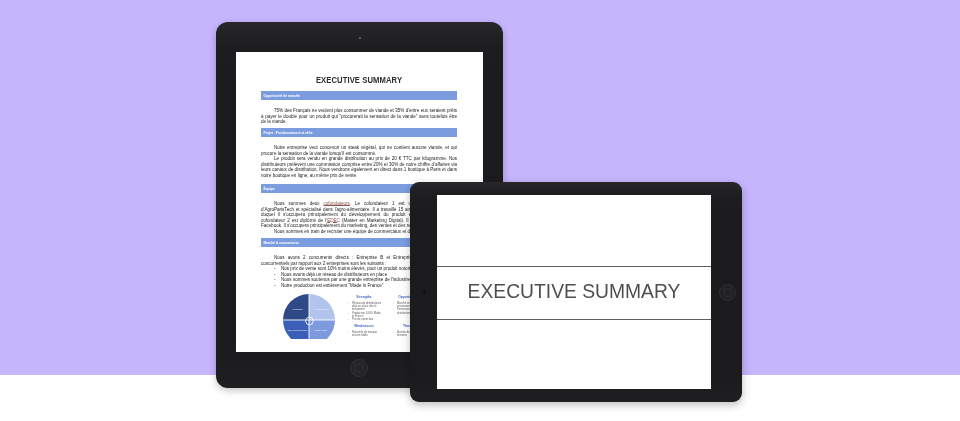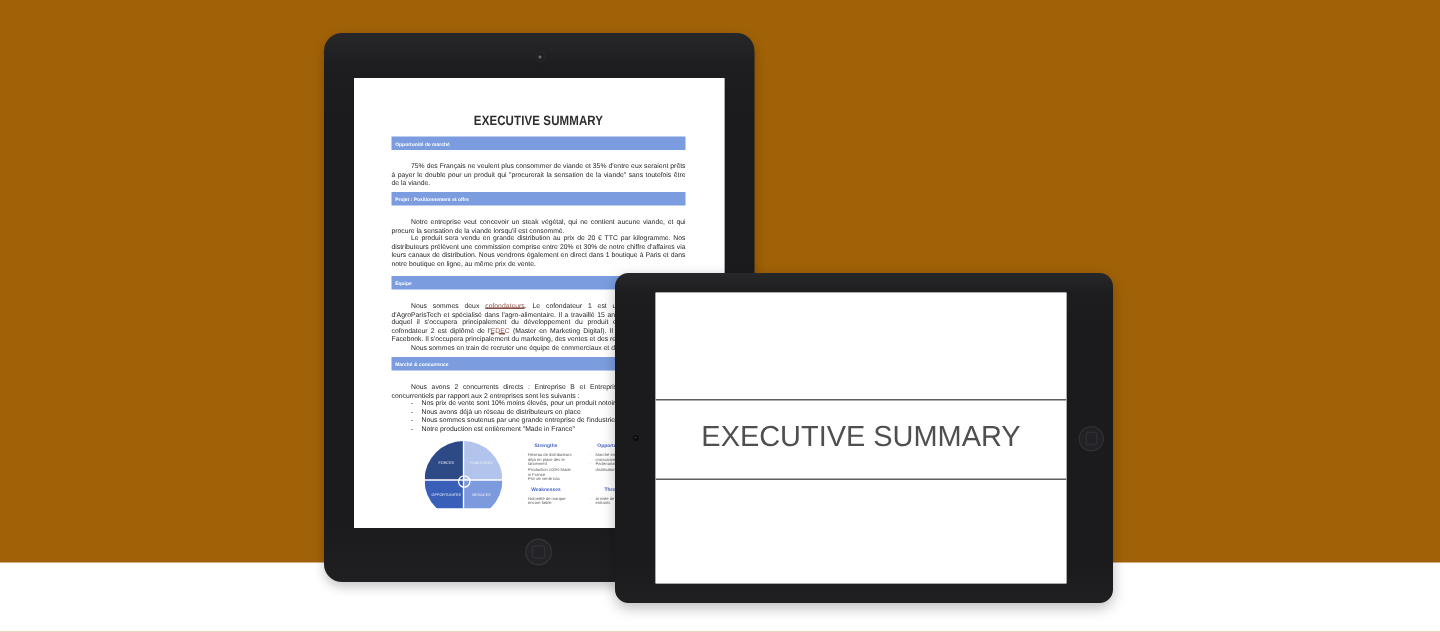--- a/index.html
+++ b/index.html
@@ -1,17 +1,17 @@
 <!DOCTYPE html>
 <html><head>
 <meta charset="utf-8">
 <style>
   html,body{margin:0;padding:0;background:#fff;}
   body{width:960px;height:421px;overflow:hidden;font-family:"Liberation Sans",sans-serif;}
-  .stage{position:relative;width:960px;height:375px;background:#a16207;}
+  .stage{position:relative;width:960px;height:375px;background:#c4b5fd;}
 
   
   .tablet{position:absolute;background:#1b1b1d;border-radius:18px;}
   .tablet:before{content:"";position:absolute;inset:0;border-radius:inherit;pointer-events:none;
      background:linear-gradient(180deg, rgba(255,255,255,0.055) 0%, rgba(255,255,255,0.012) 6%, rgba(255,255,255,0) 16%, rgba(255,255,255,0) 88%, rgba(255,255,255,0.02) 100%);}
   .tablet .screen{position:absolute;background:#fff;overflow:hidden;}
 
   
   #tablet-back{left:216px;top:22px;width:287px;height:366px;border-radius:12px;
      box-shadow:0 3px 7px rgba(0,0,0,0.22);}

